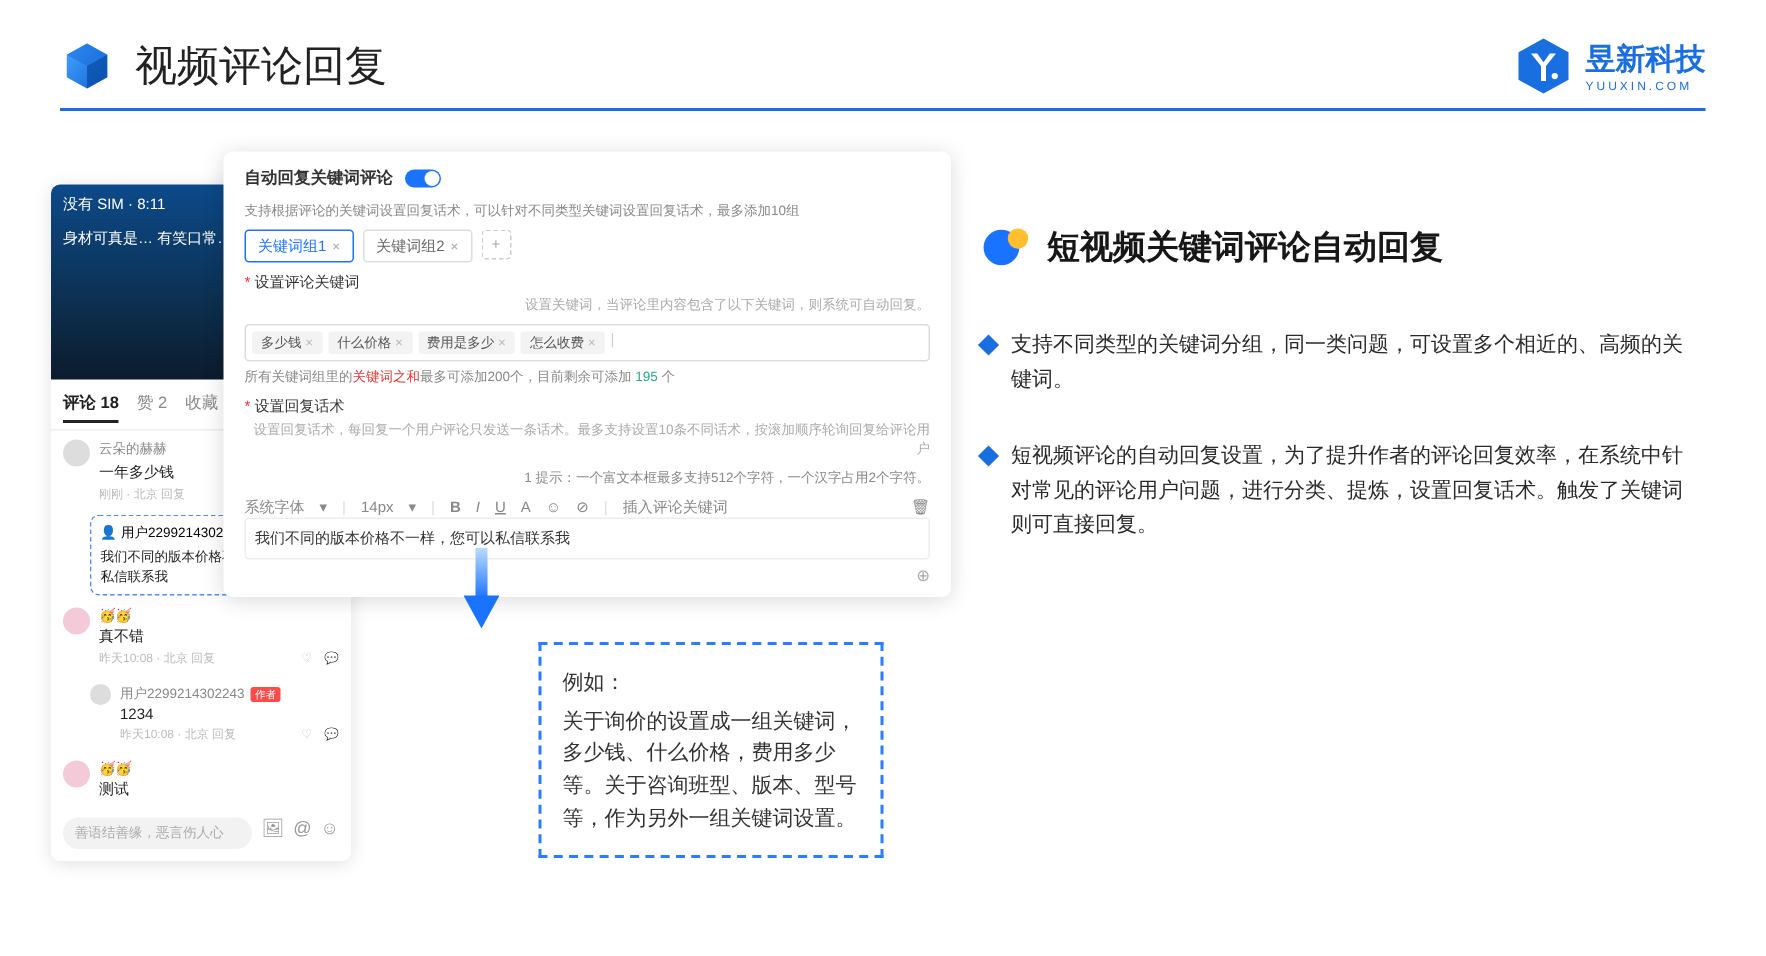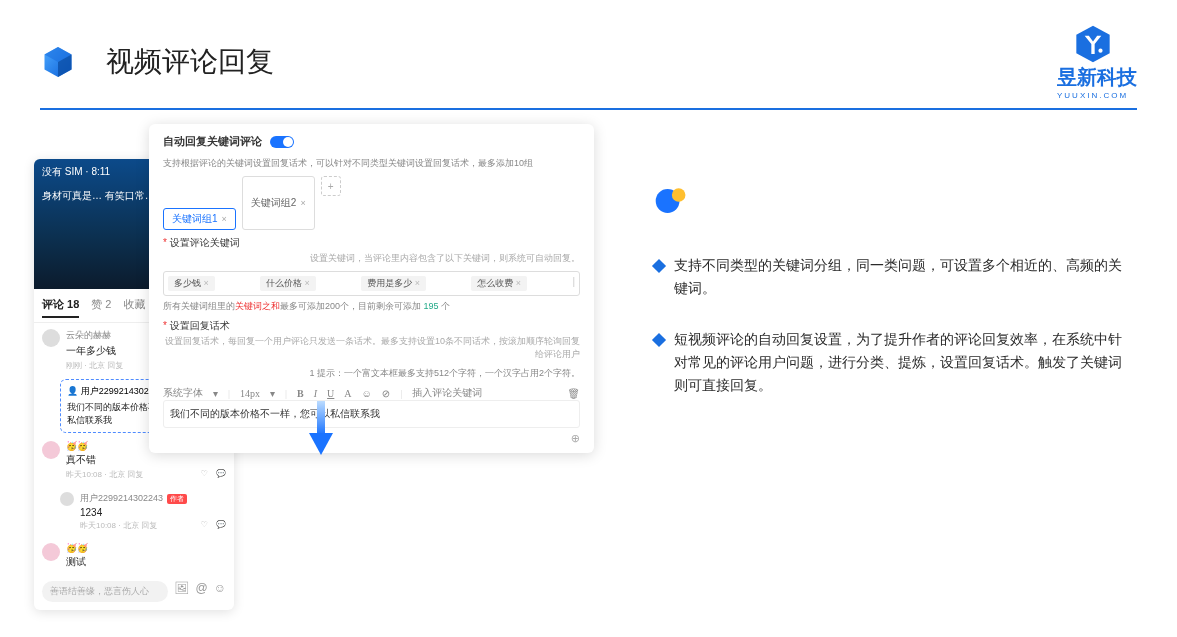--- a/index.html
+++ b/index.html
@@ -8,22 +8,22 @@
     height: 637px;
     font-family: "Microsoft YaHei", "PingFang SC", sans-serif;
     background: #fff;
     position: relative;
     overflow: hidden;
   }
 
   
   .header { display: flex; align-items: center; padding: 24px 40px 6px 40px; }
   .title-icon { width: 36px; height: 36px; margin-right: 14px; }
-  .page-title { font-size: 28px; color: #222; font-weight: 500; margin-left: 16px; }
-  .logo-wrap { margin-left: auto; display: flex; align-items: center; color: #1a6fe0; flex-direction: column; }
+  .page-title { font-size: 28px; color: #222; font-weight: 500; }
+  .logo-wrap { margin-left: auto; display: flex; align-items: center; color: #1a6fe0; }
   .logo-hex { width: 40px; height: 40px; margin-right: 8px; }
   .logo-cn { font-size: 20px; font-weight: 700; color: #1a6fe0; }
   .logo-sub { font-size: 8px; letter-spacing: 2px; color: #1a6fe0; }
   .rule { height: 2px; background: #1a6fe0; margin: 2px 40px 14px 40px; }
 
   
   .content { display: flex; padding: 0 34px; gap: 20px; }
   .left { width: 560px; position: relative; height: 500px; }
 
   
@@ -49,67 +49,67 @@
   .tabs-row { display: flex; gap: 12px; font-size: 11px; padding: 8px 8px 4px 8px; border-bottom: 1px solid #eee; }
   .tabs-row .tab { color: #888; }
   .tabs-row .tab.active { color: #222; font-weight: 600; border-bottom: 2px solid #222; padding-bottom: 4px; }
   .comment-list { font-size: 10px; }
   .cmt { padding: 6px 8px; display: flex; gap: 6px; }
   .avatar { width: 18px; height: 18px; border-radius: 50%; background: #ddd; flex: none; }
   .avatar.pink { background: #f4c9d8; }
   .cmt-body { flex: 1; }
   .uname { color: #888; font-size: 9px; }
   .utext { color: #222; font-size: 10px; margin: 2px 0; }
-  .umeta { color: #bbb; font-size: 8px; display: flex; gap: 6px; align-items: flex-start; }
+  .umeta { color: #bbb; font-size: 8px; display: flex; gap: 6px; align-items: center; }
   .like-reply { margin-left: auto; display: flex; gap: 8px; color: #bbb; }
   .reply-bubble {
     margin: 2px 8px 2px 26px;
     border: 1px dashed #4e8bff;
     border-radius: 6px;
     padding: 5px 6px;
     font-size: 9px;
     background: #fff;
   }
   .author-tag { display: inline-block; background: #ff4a4a; color:#fff; font-size:7px; padding:0 3px; border-radius:2px; margin-left:4px; }
   .input-bar { margin: 4px 8px 0 8px; display:flex; align-items:flex-start; gap:6px; }
   .input-bar .field { flex:1; background:#f2f2f2; border-radius: 14px; font-size:9px; color:#aaa; padding:4px 8px; }
   .input-bar .icon { color:#999; font-size:12px; }
 
   
   .panel {
     position: absolute;
-    top: 0; left: 115px;
-    width: 445px;
+    top: 13px; left: 115px;
+    width: 485px;
     background: #fff;
     border-radius: 6px;
     box-shadow: 0 2px 14px rgba(0,0,0,0.15);
     padding: 10px 14px 8px 14px;
     font-size: 10px;
     color: #333;
   }
   .panel-row { display:flex; align-items:center; gap:8px; margin-bottom:6px; flex-wrap: wrap;}
   .panel-header { font-size: 11px; font-weight:600; }
   .switch { width:24px; height:12px; background:#1a73ff; border-radius:6px; position:relative; }
   .switch::after { content:""; position:absolute; right:1px; top:1px; width:10px; height:10px; background:#fff; border-radius:50%; }
   .panel-sub { color:#888; font-size:9px; }
   .tab-chips { display:flex; gap:6px; margin:6px 0; }
   .chip { padding:3px 8px; font-size:10px; border:1px solid #ddd; border-radius:3px; color:#666; display:flex; align-items:center; gap:4px;}
-  .chip.active { color:#1a73ff; border-color:#1a73ff;margin-top:32px; }
+  .chip.active { color:#1a73ff; border-color:#1a73ff; }
   .chip .x { color:#aaa; font-size:9px; }
   .plus-chip { width:20px; height:20px; border:1px dashed #ccc; display:flex; align-items:center; justify-content:center; color:#aaa; border-radius:3px;}
   .star-label { font-size:10px; margin-top:6px; }
   .star-label::before { content:"* "; color:#e33; }
   .hint { color:#aaa; font-size:9px; margin:2px 0 6px 0;text-align:right; }
-  .kw-box { border:1px solid #ddd; border-radius:3px; padding:4px; display:flex; flex-wrap:wrap; gap:4px;justify-content:space-between; }
+  .kw-box { border:1px solid #ddd; border-radius:3px; padding:4px; display:flex; flex-wrap:wrap; gap:4px; }
   .kw { background:#f3f3f3; color:#555; font-size:9px; padding:1px 6px; border-radius:2px; }
   .kw::after { content:" ×"; color:#bbb; }
   .kw-hint { font-size:9px; color:#888; margin:4px 0 6px 0; }
   .kw-hint .hl { color:#e33; }
   .kw-hint .num { color:#2a8; }
-  .toolbar { display:flex; align-items:center; gap:10px; color:#888; font-size:10px; margin:0 0;font-family:Liberation Serif, serif; }
+  .toolbar { display:flex; align-items:center; gap:10px; color:#888; font-size:10px; margin:0 0; }
   .toolbar .sep { color:#ddd; }
   .textarea { border:1px solid #eee; border-radius:3px; padding:6px; font-size:10px; min-height:22px; }
   .panel-footer { display:flex; justify-content:flex-end; color:#aaa; font-size:11px; margin-top:4px; }
 
   
   .arrow {
     position:absolute;
     top: 277px; left: 275px;
     width: 24px; height: 55px;
   }
@@ -300,28 +300,33 @@
       <defs>
           <linearGradient id="ag" x1="0" y1="0" x2="0" y2="1">
         <stop offset="0" stop-color="#bcdcff"></stop>
             <stop offset="1" stop-color="#1a73ff"></stop>
       </linearGradient>
         </defs>
       <rect x="8" y="0" width="8" height="34" fill="url(#ag)"></rect>
       <path d="M0 32 L24 32 L12 54 Z" fill="#1a73ff"></path>
     </svg>
 
+    <div class="example">
+      <div class="ex-title">例如：</div>
+      <div>关于询价的设置成一组关键词，多少钱、什么价格，费用多少等。关于咨询班型、版本、型号等，作为另外一组关键词设置。</div>
+    </div>
   </div>
 
   <div class="right">
     <div class="feature-head">
       <svg class="bubble-icon" viewBox="0 0 40 40">
         <circle cx="16" cy="20" r="14" fill="#1a73ff"></circle>
         <circle cx="29" cy="13" r="8" fill="#ffbf2f"></circle>
       </svg>
+      <div class="feature-title">短视频关键词评论自动回复</div>
     </div>
     <ul class="bullets">
       <li>
         <span class="diamond"></span>
         <span>支持不同类型的关键词分组，同一类问题，可设置多个相近的、高频的关键词。</span>
       </li>
       <li>
         <span class="diamond"></span>
         <span>短视频评论的自动回复设置，为了提升作者的评论回复效率，在系统中针对常见的评论用户问题，进行分类、提炼，设置回复话术。触发了关键词则可直接回复。</span>
       </li>

